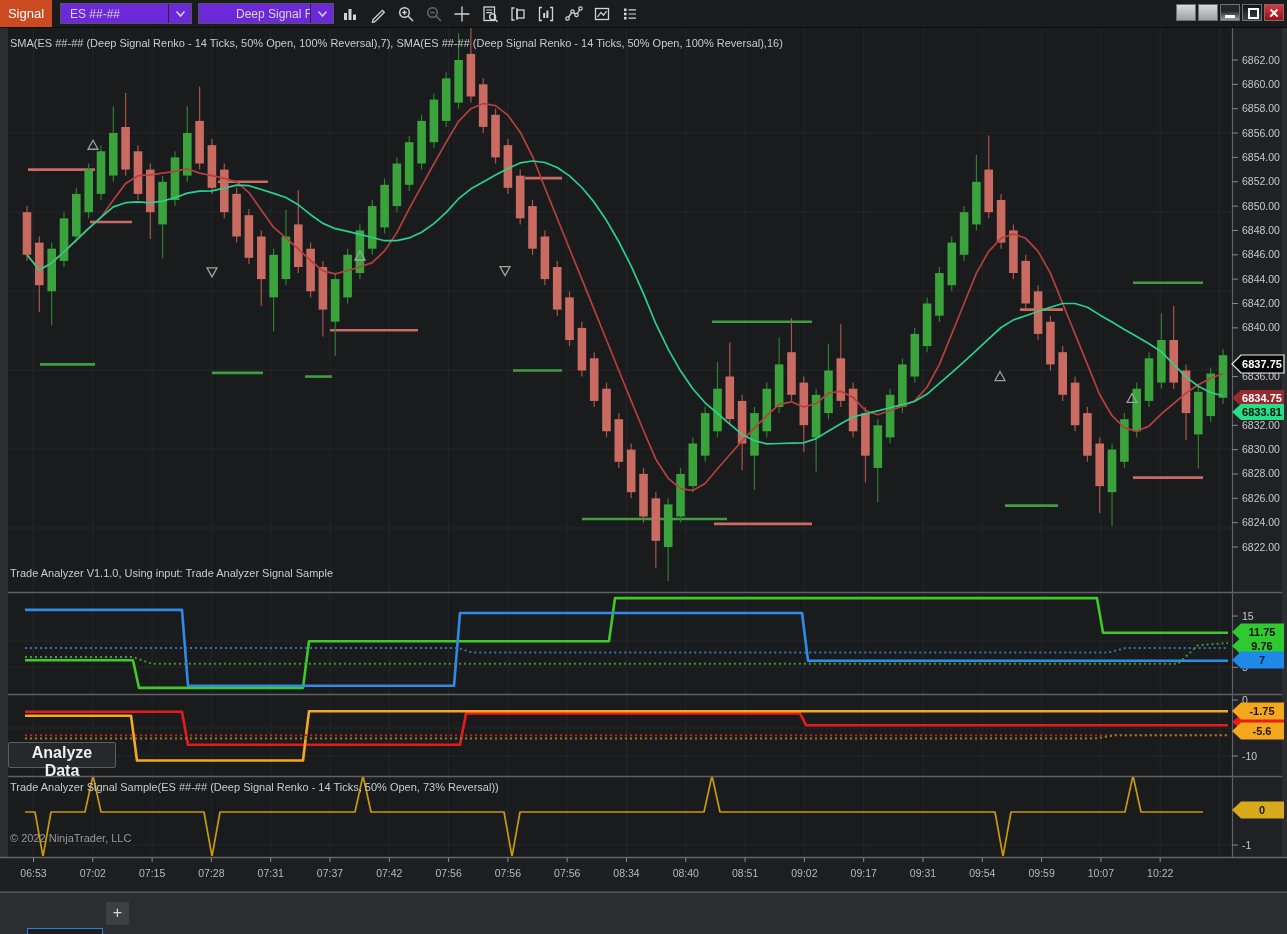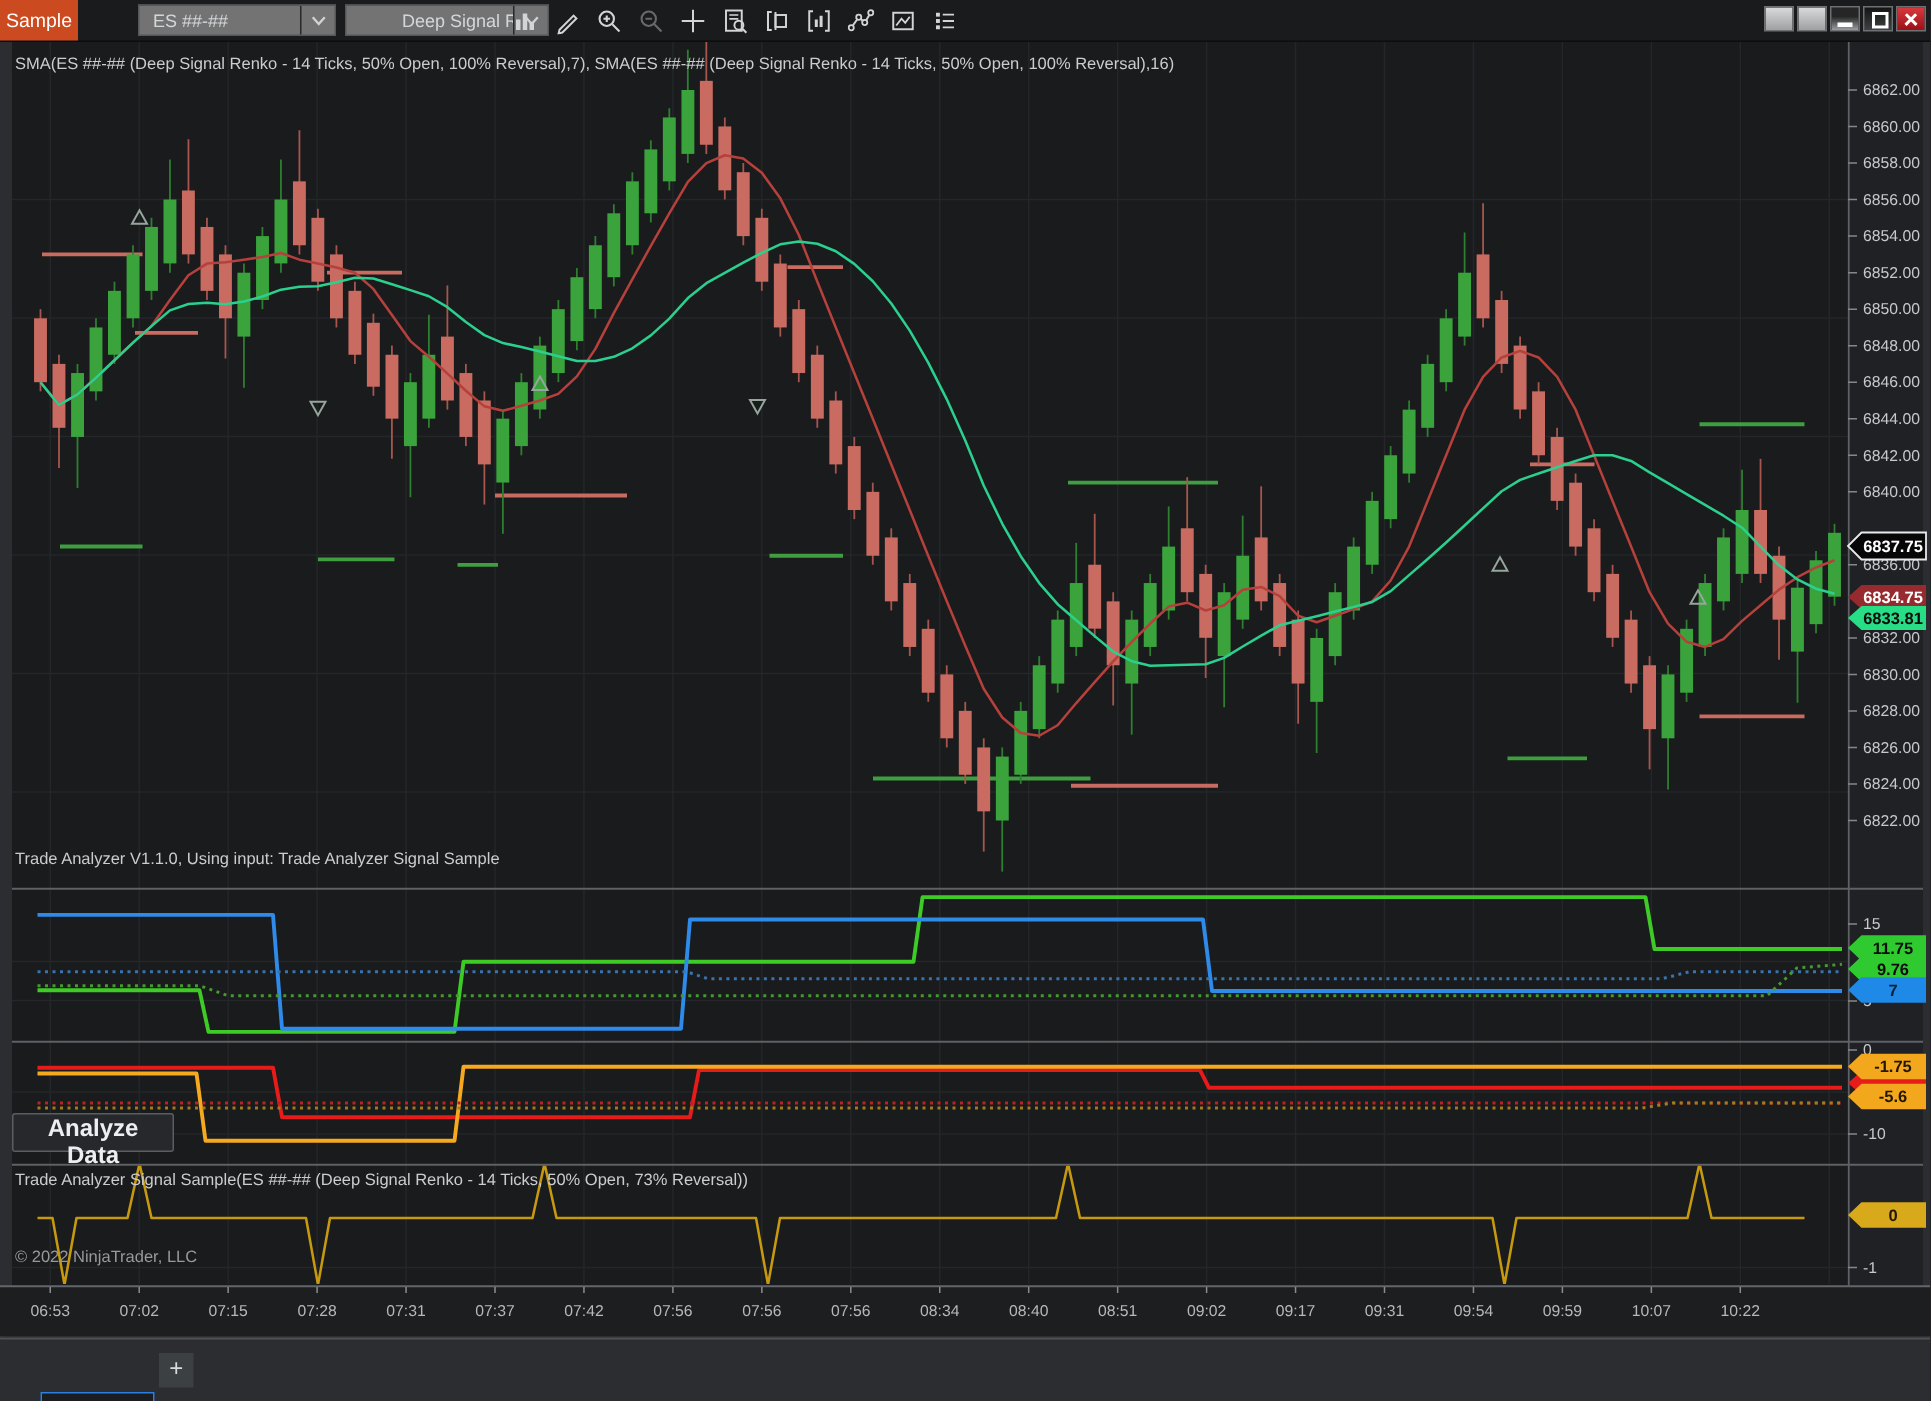--- a/index.html
+++ b/index.html
@@ -4,22 +4,22 @@
 <style>
   html,body{margin:0;padding:0;background:#101113;}
   body{font-family:"Liberation Sans","DejaVu Sans",sans-serif;}
   .window{position:relative;width:1287px;height:934px;background:#2b2d30;overflow:hidden;
           box-shadow:inset 0 0 0 1px #45484c;}
   
   .titlebar{position:absolute;left:0;top:0;width:100%;height:27px;background:#1a1b1d;
             border-bottom:1px solid #0c0d0e;z-index:5;}
   .chart-tab{position:absolute;left:0;top:0;width:52px;height:27px;background:#cb4a1f;color:#fff;
              font-size:13px;text-align:center;line-height:27px;}
-  .dropdown{position:absolute;top:3px;height:21px;background:#737373;border:1px solid #54575b;
-            display:flex;align-items:center;color:#d4d7da;font-size:12px;box-sizing:border-box;margin-left:32px;}
+  .dropdown{position:absolute;top:3px;height:21px;background:#6d28d9;border:1px solid #54575b;
+            display:flex;align-items:center;color:#d4d7da;font-size:12px;box-sizing:border-box;}
   .dd-instrument{left:60px;width:132px;}
   .dd-series{left:198px;width:136px;padding-left:28px;}
   .dd-text{flex:1;padding-left:9px;white-space:nowrap;overflow:hidden;}
   .dd-chev{width:22px;height:100%;display:flex;align-items:center;justify-content:center;
            border-left:1px solid #26282a;}
   .toolbar-icons{position:absolute;left:338px;top:3px;display:flex;gap:5px;z-index:6;}
   .tb-icon{width:23px;height:22px;display:flex;align-items:center;justify-content:center;}
   .tb-icon.dim{opacity:.42;}
   .win-controls{position:absolute;right:3px;top:4px;display:flex;gap:2px;}
   .wc{width:20px;height:17px;border:1px solid #6e7073;box-sizing:border-box;position:relative;
@@ -455,21 +455,21 @@
       <text x="982.3" y="877" fill="#b6b9bc" font-size="10.5" text-anchor="middle">09:54</text>
       <line x1="1041.6" y1="858" x2="1041.6" y2="862" stroke="#8a8d90" stroke-width="1"></line>
       <text x="1041.6" y="877" fill="#b6b9bc" font-size="10.5" text-anchor="middle">09:59</text>
       <line x1="1100.8999999999999" y1="858" x2="1100.8999999999999" y2="862" stroke="#8a8d90" stroke-width="1"></line>
       <text x="1100.8999999999999" y="877" fill="#b6b9bc" font-size="10.5" text-anchor="middle">10:07</text>
       <line x1="1160.2" y1="858" x2="1160.2" y2="862" stroke="#8a8d90" stroke-width="1"></line>
       <text x="1160.2" y="877" fill="#b6b9bc" font-size="10.5" text-anchor="middle">10:22</text>
     </svg>
 
   <div class="titlebar">
-    <div class="chart-tab">Sample</div>
+    <div class="chart-tab">Signal</div>
     <div class="dropdown dd-instrument">
       <span class="dd-text">ES ##-##</span>
       <span class="dd-chev">
           <svg width="11" height="8">
             <path d="M1.5 1.5 L5.5 6 L9.5 1.5" stroke="#cfd2d5" stroke-width="1.6" fill="none"></path>
           </svg>
         </span>
     </div>
     <div class="dropdown dd-series">
       <span class="dd-text">Deep Signal Ren...</span>

